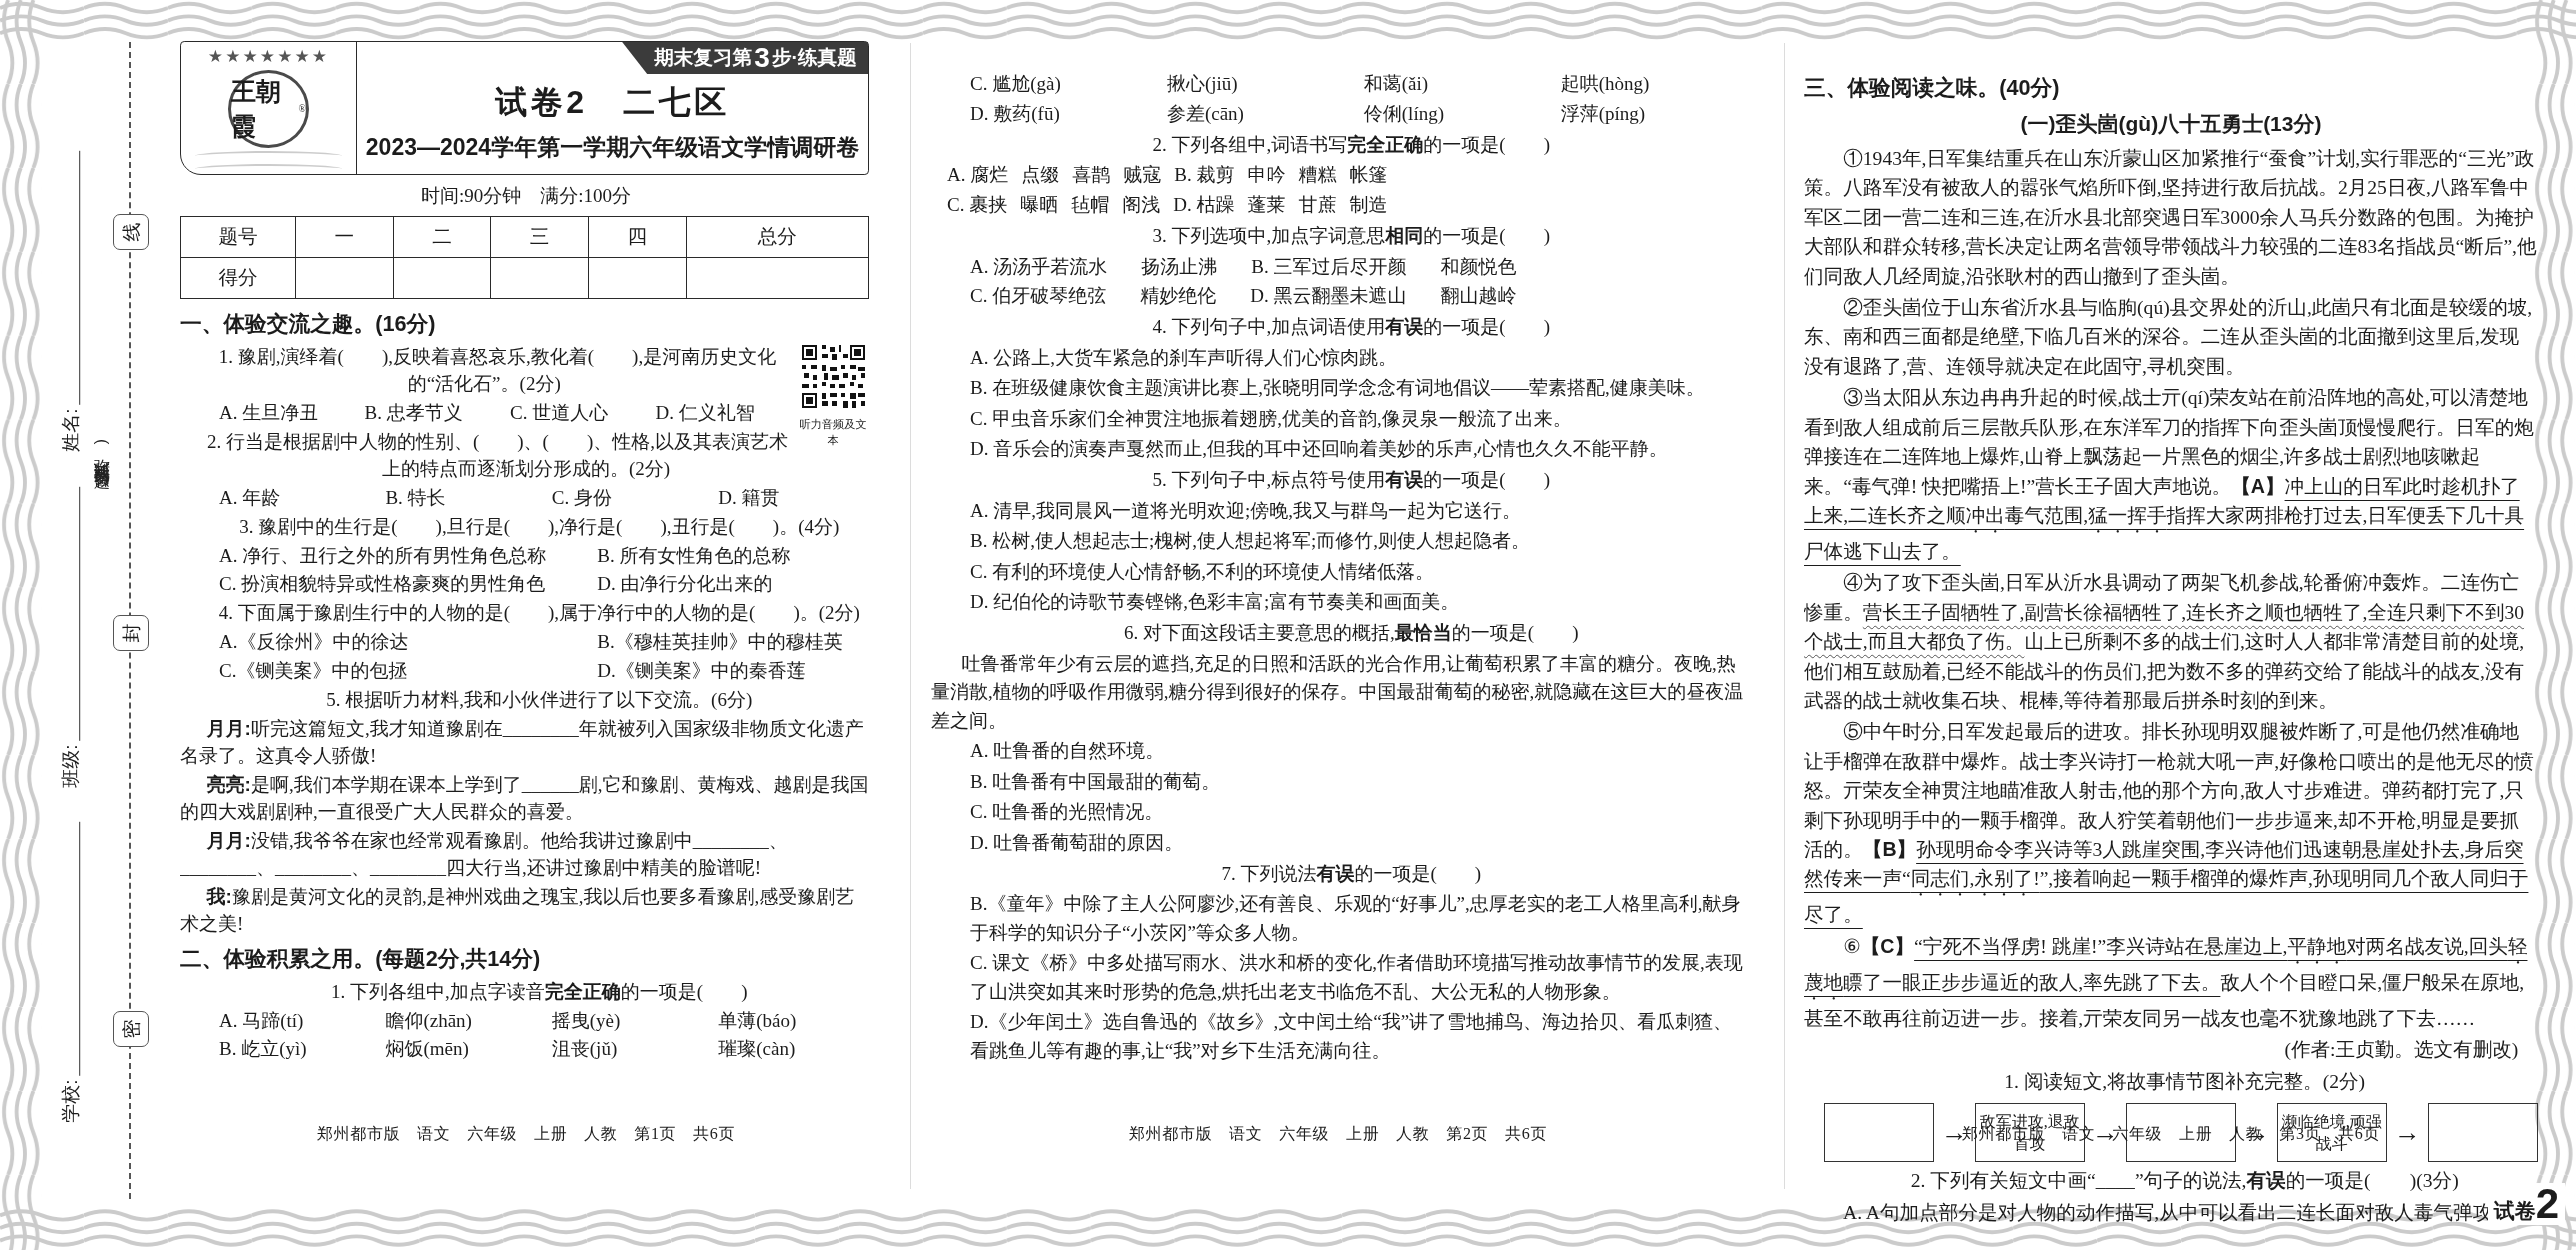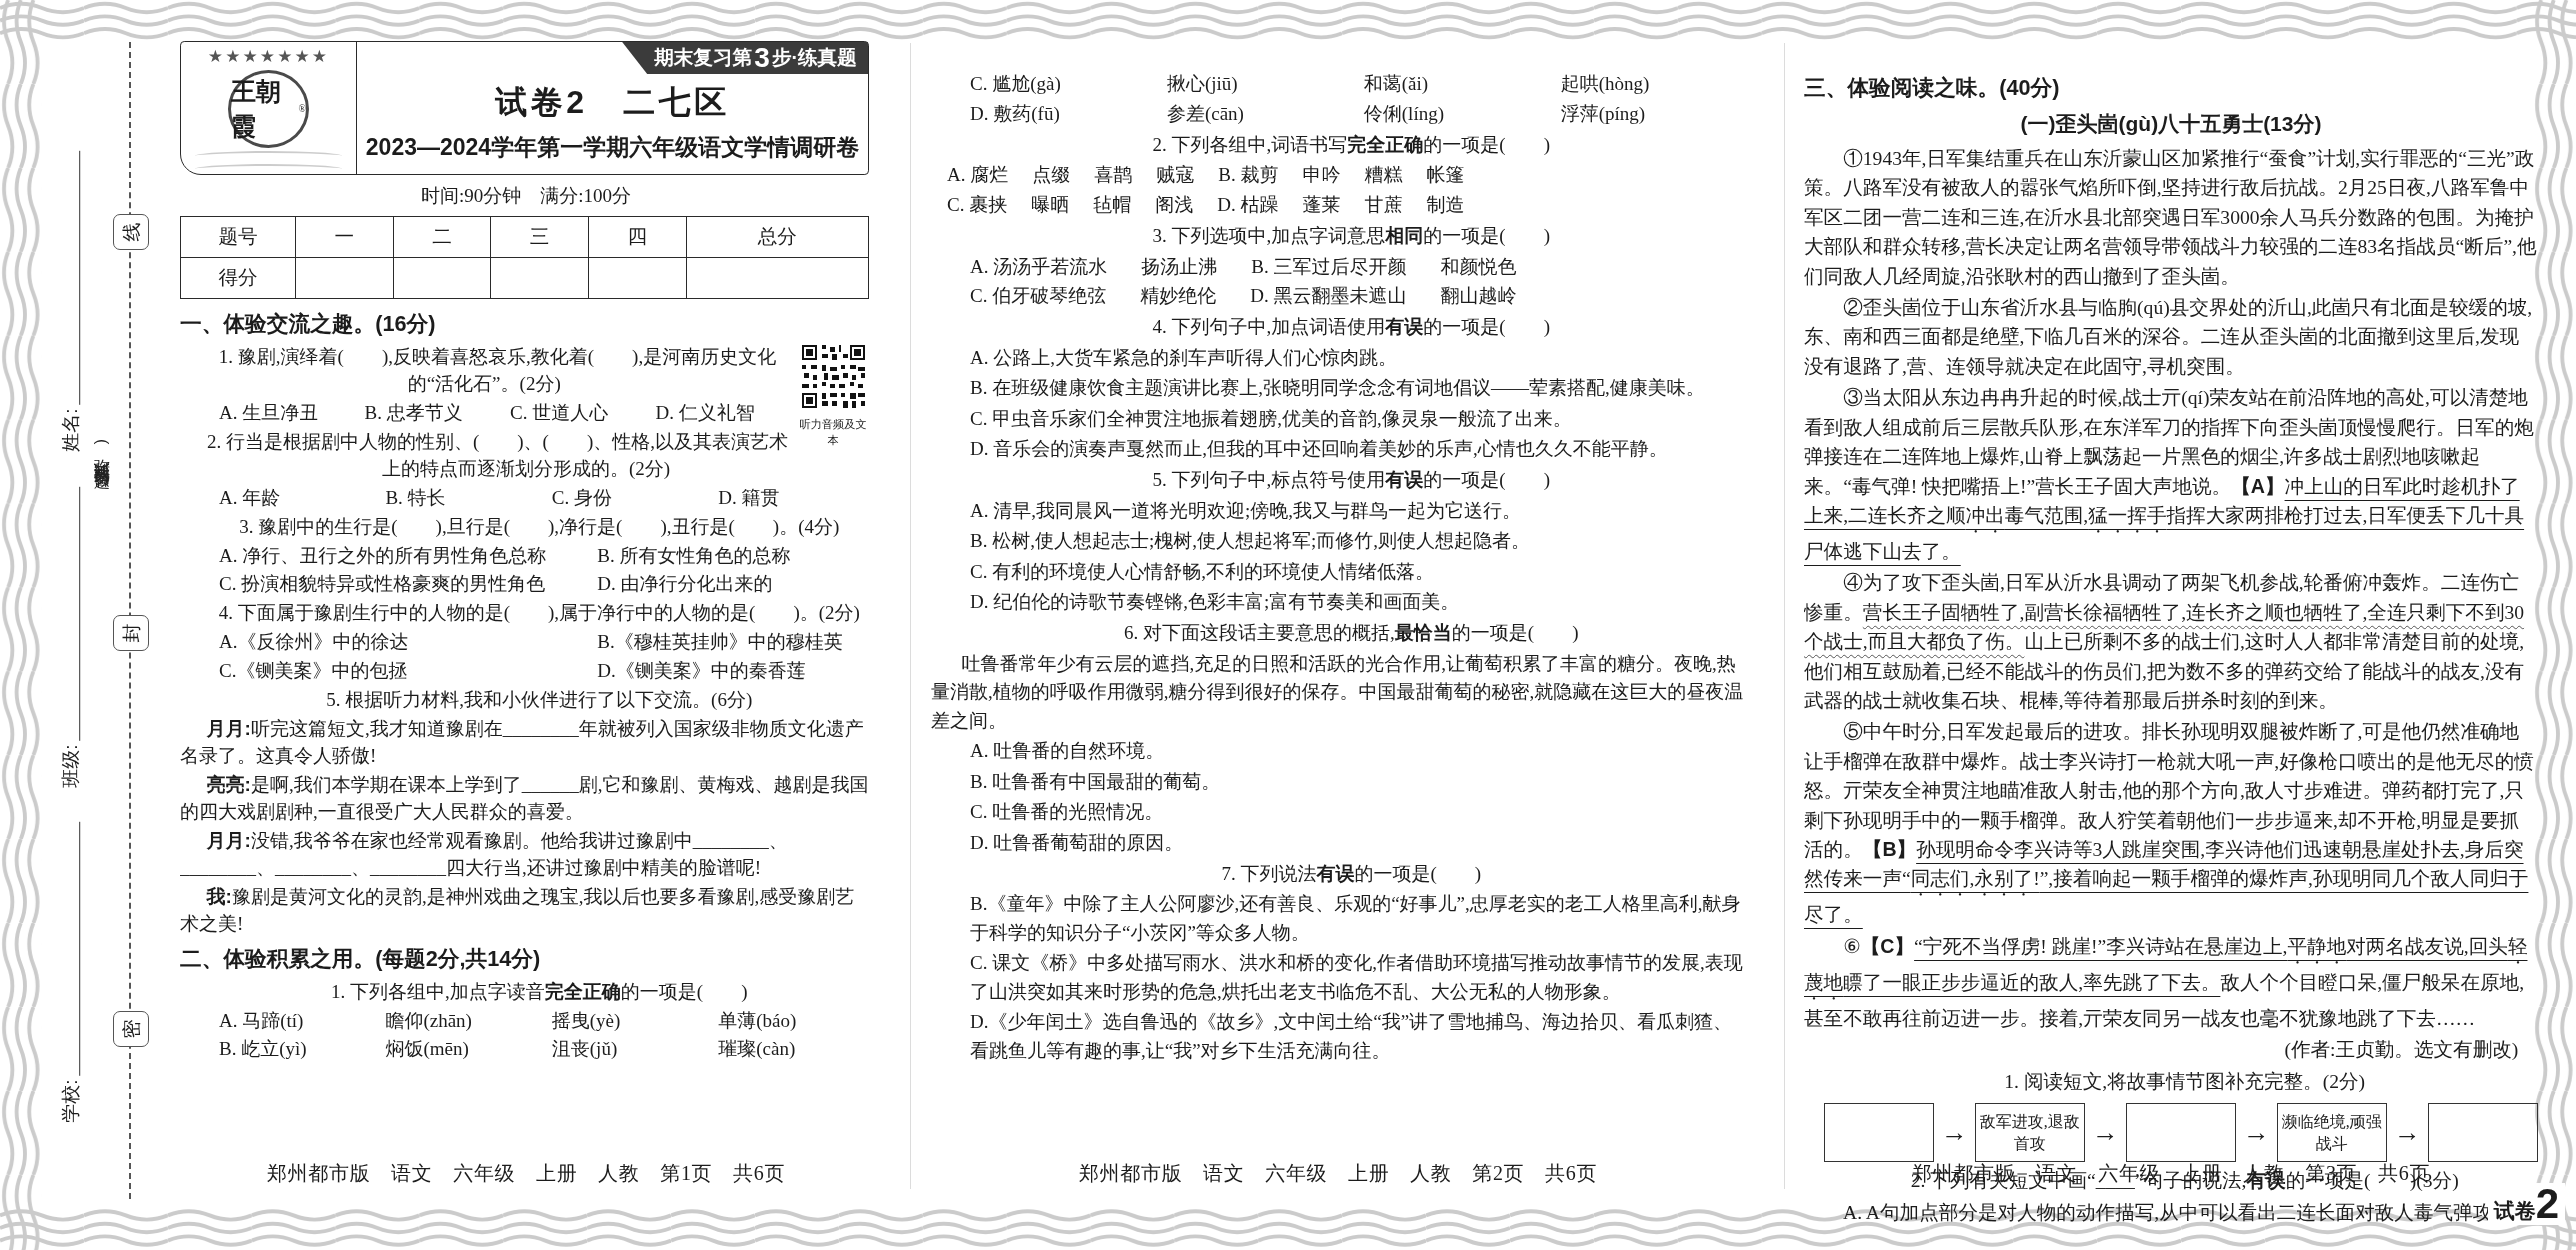--- a/index.html
+++ b/index.html
@@ -47,41 +47,41 @@
   table.score td:first-child{width:112px;}
   
   h3{font-family:"Liberation Sans",sans-serif;font-size:21.7px;font-weight:bold;margin:5.6px 0 4.2px;}
   p{margin:2.1px 0;}
   .ind{text-indent:1.6em;}
   .stem{text-indent:1.4em;text-align:center;}
   .stem b,.dlg b{font-family:"Liberation Sans",sans-serif;}
   .optrow{display:grid;margin:1.4px 0 1.4px 39px;column-gap:12.6px;}
   .o4{grid-template-columns:repeat(4,1fr);}
   .o2{grid-template-columns:56% 44%;}
-  .words{grid-template-columns:repeat(8,auto);justify-content:start;column-gap:24px;margin-left:16px;}
+  .words{grid-template-columns:repeat(8,auto);justify-content:start;column-gap:13px;margin-left:16px;}
   .pair{grid-template-columns:repeat(4,auto);justify-content:start;column-gap:34px;}
   .opt{padding-left:39px;}
   .dlg{text-indent:1.4em;}
   .qrwrap{float:right;width:78px;text-align:center;margin:1.4px 0 1.4px 5.6px;}
   .qr-cap{font-size:11.2px;margin-top:0.7px;letter-spacing:0;}
   
   .sub3{text-align:center;font-weight:bold;font-family:"Liberation Sans",sans-serif;font-size:21px;margin:4.2px 0;}
   .pp{text-indent:2em;}
   .mark{font-family:"Liberation Sans",sans-serif;}
   .ua{text-decoration:underline;text-decoration-thickness:1.4px;text-underline-offset:7px;}
   .uw{text-decoration:underline;text-decoration-style:wavy;text-decoration-thickness:1.4px;text-underline-offset:5.6px;text-decoration-color:#555;}
   .dot{-webkit-text-emphasis:filled dot;-webkit-text-emphasis-position:under right;
        text-emphasis:filled dot;text-emphasis-position:under right;}
   .author{text-align:right;padding-right:19.6px;}
   .flow{display:flex;align-items:center;gap:7px;margin:7px 0 4.2px 19.6px;}
   .fbox{border:1.4px solid #333;width:125px;height:59px;box-sizing:border-box;display:flex;
         align-items:center;justify-content:center;text-align:center;font-size:16px;line-height:1.35;padding:1.4px 4.2px;}
   .farrow{font-size:26.6px;line-height:1;}
   
-  .pfoot{position:absolute;top:1160px;font-size:20px;text-align:center;letter-spacing:0.7px;}
+  .pfoot{position:absolute;top:1124px;font-size:16px;text-align:center;letter-spacing:0.7px;}
   .f1{left:180px;width:692px;} .f2{left:931px;width:814px;} .f3{left:1804px;width:734px;}
   .corner{position:absolute;right:11.2px;top:1183px;background:#fff;z-index:5;padding:0 5.6px;
           display:flex;align-items:flex-end;font-family:"Liberation Sans",sans-serif;font-weight:bold;}
   .corner span{font-size:21px;line-height:1.4;}
   .corner b{font-size:42px;line-height:1;}
 </style>
 </head>
 <body>
 
 <div class="page">

